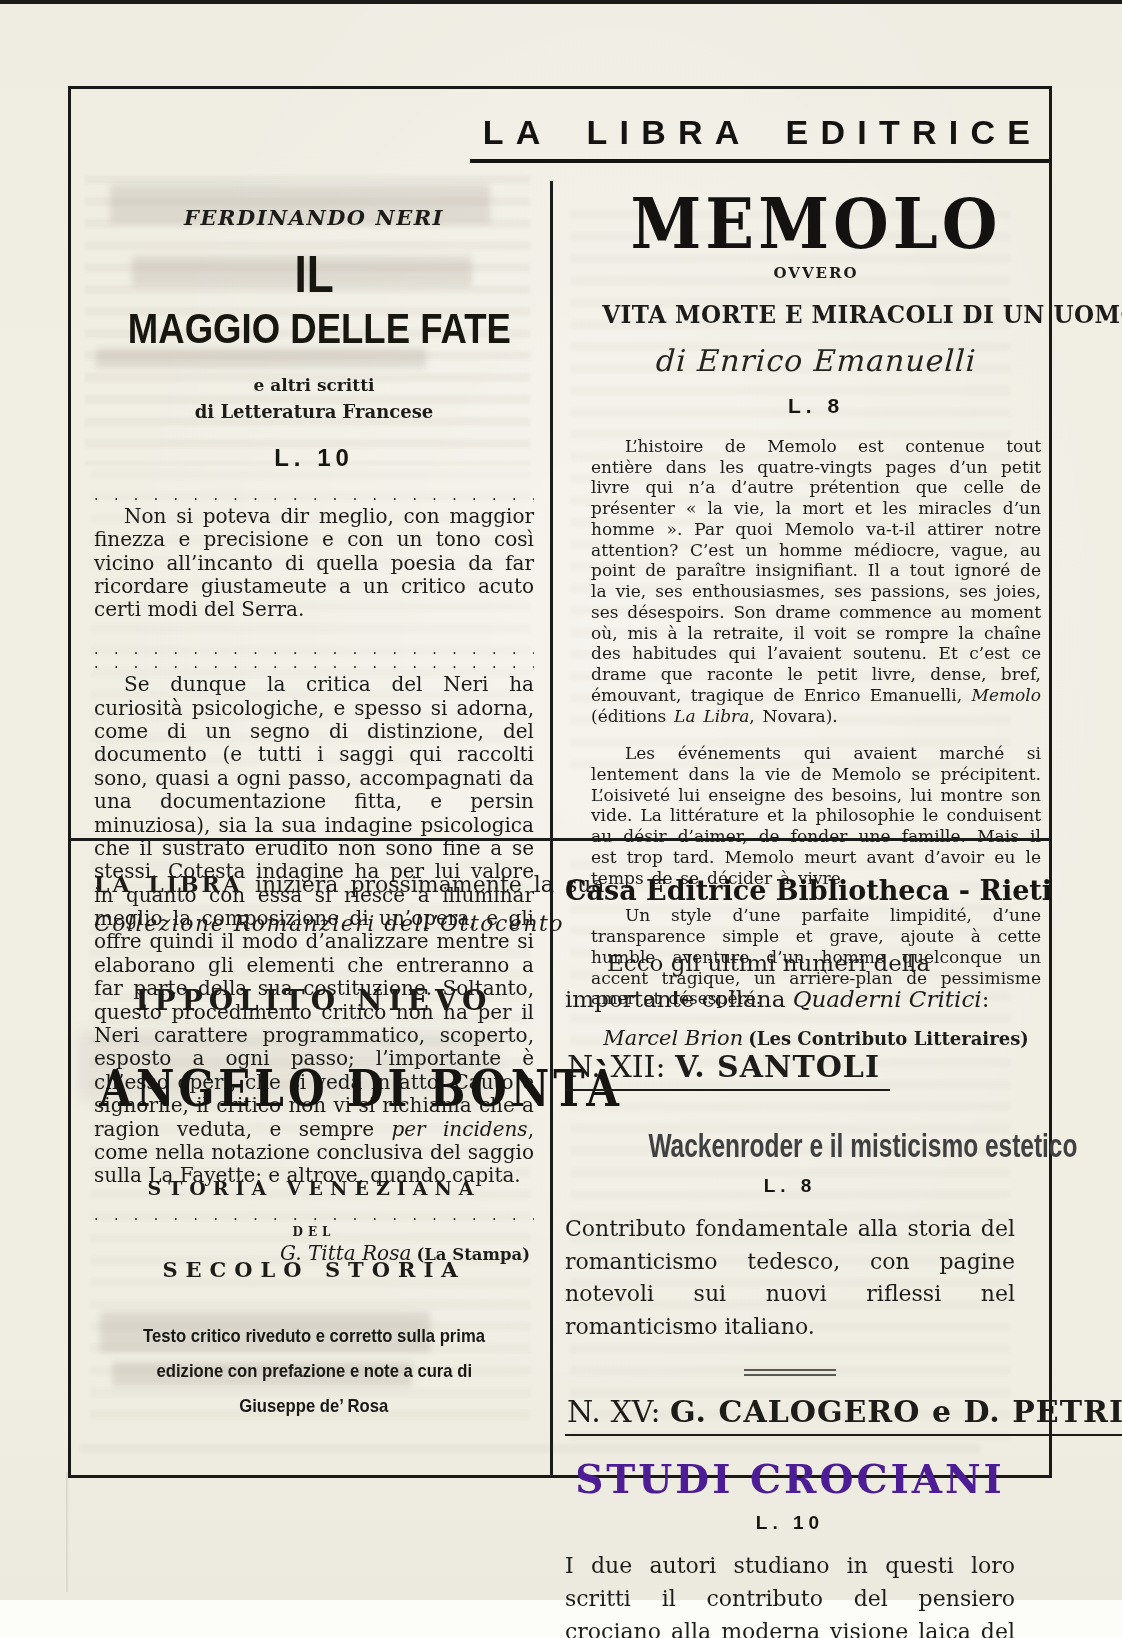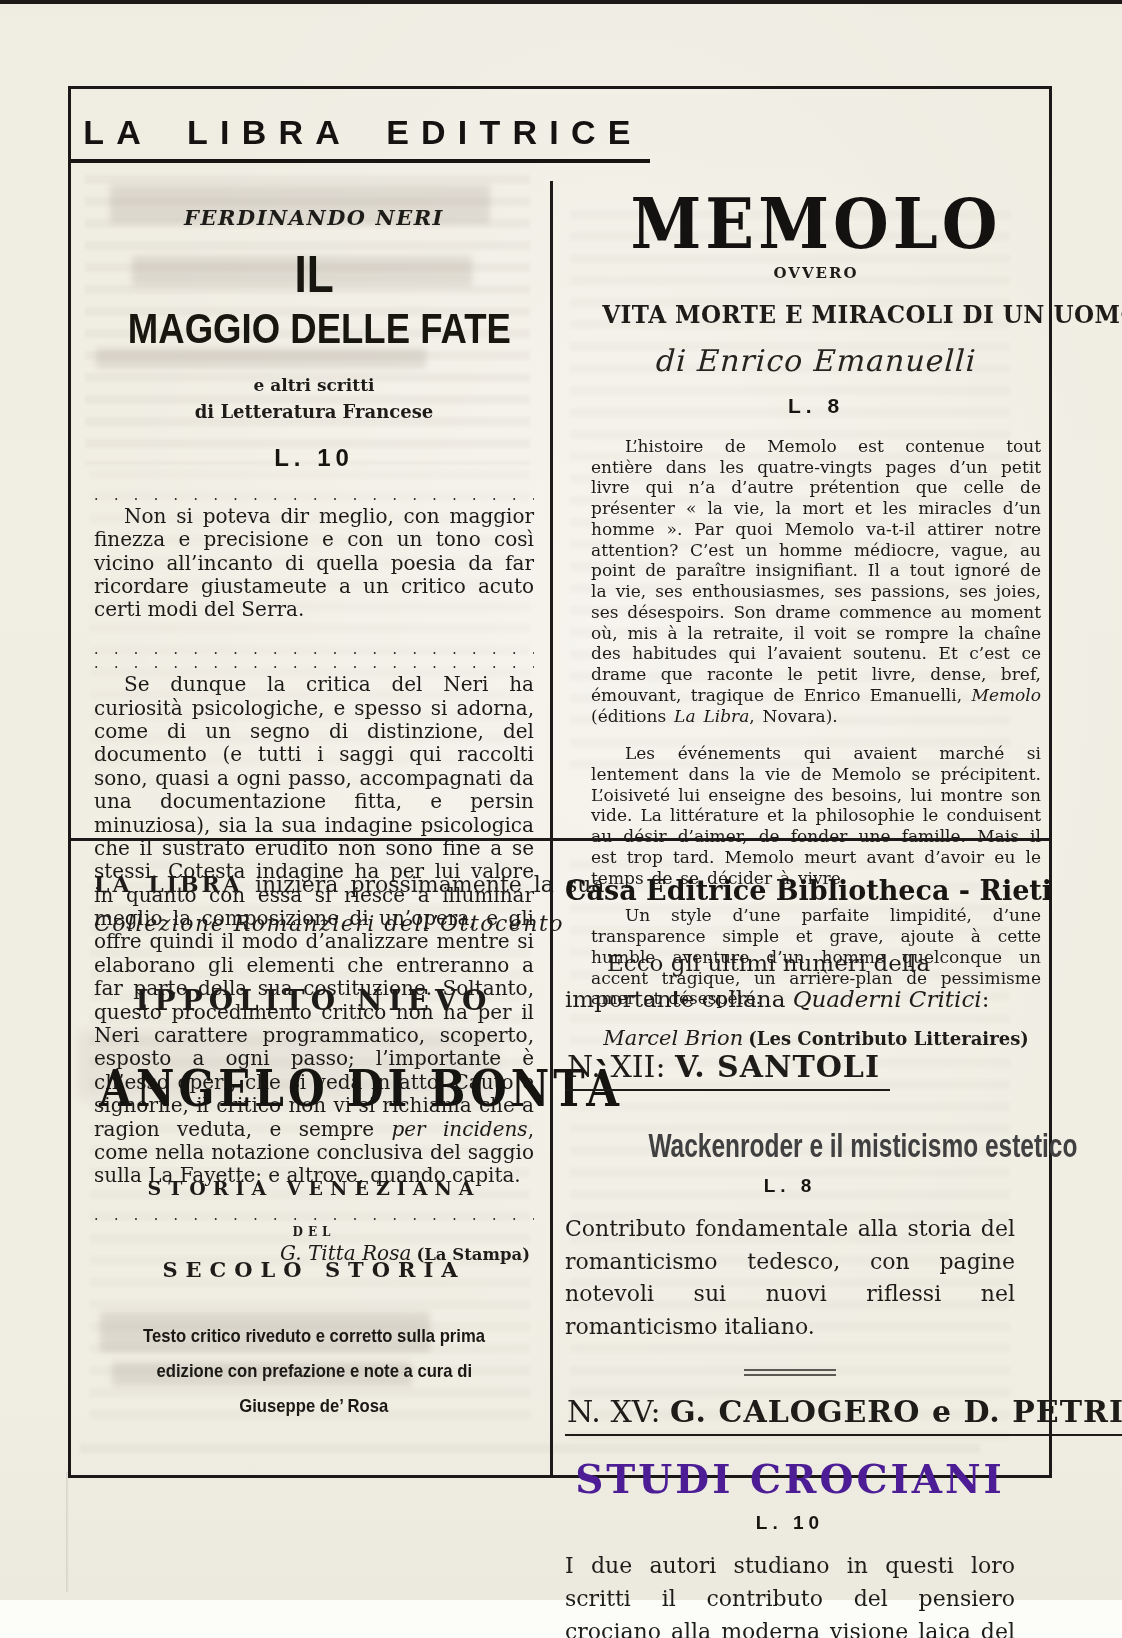--- a/index.html
+++ b/index.html
@@ -13,21 +13,21 @@
   .paper{position:absolute;left:0;top:0;width:1122px;height:1600px;
     background:
       radial-gradient(ellipse at 55% 40%, rgba(255,255,255,.35), rgba(0,0,0,0) 60%),
       linear-gradient(180deg,#efece2 0%,#f1eee4 30%,#f0ede3 85%,#eceade 100%);
   }
   .topstrip{position:absolute;left:0;top:0;width:1122px;height:4px;background:#1b1a18;}
   .frame{position:absolute;left:68px;top:86px;width:978px;height:1386px;border:3px solid #1a1917;}
   .vdivider{position:absolute;left:479px;top:92px;bottom:0;width:3px;background:#1c1b19;}
   .hdivider{position:absolute;left:0;right:0;top:749px;height:3px;background:#1c1b19;}
 
-  .masthead{position:absolute;left:0;right:0;top:24px;text-align:left;}
+  .masthead{position:absolute;left:0;right:0;top:24px;text-align:right;}
   .masthead span{
     display:inline-block;font-family:"Liberation Sans","DejaVu Sans",sans-serif;
     font-weight:bold;font-size:34px;letter-spacing:.36em;word-spacing:.4em;
     padding:0 .2em 7px .36em;border-bottom:4px solid #161512;color:#141311;
   }
 
   .col{position:absolute;}
   .col-left-top{left:23px;top:100px;width:440px;text-align:center;}
   .col-right-top{left:520px;top:95px;width:450px;text-align:center;}
   .col-left-bottom{left:23px;top:766px;width:440px;text-align:center;}

